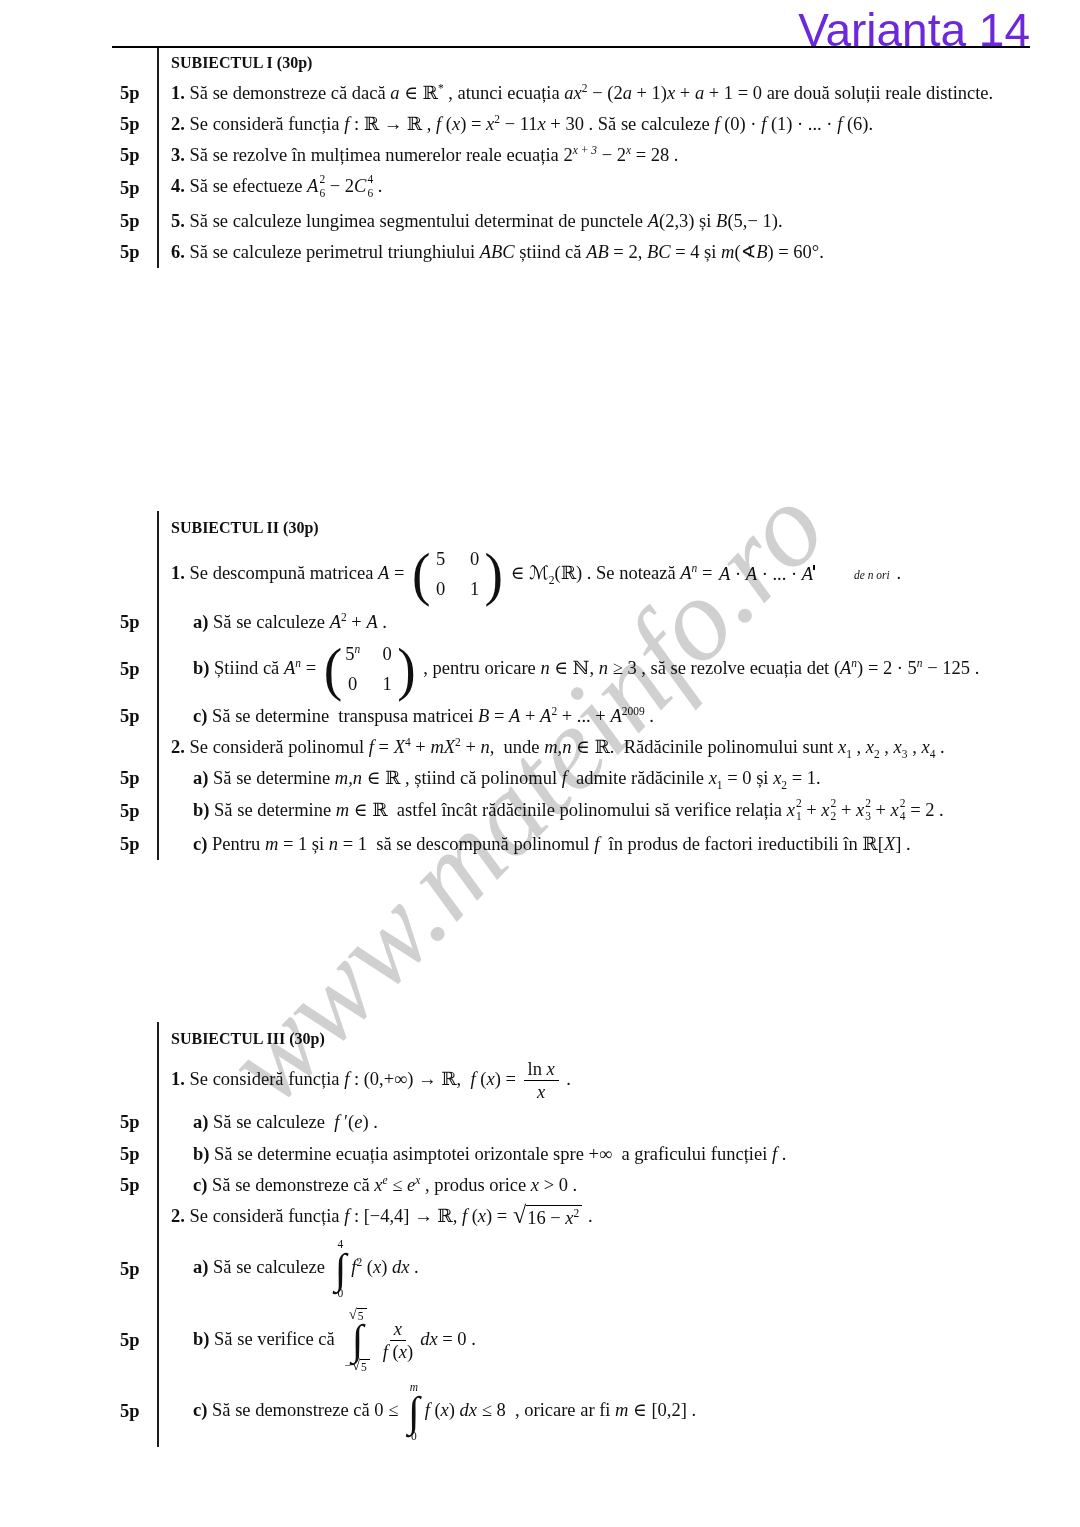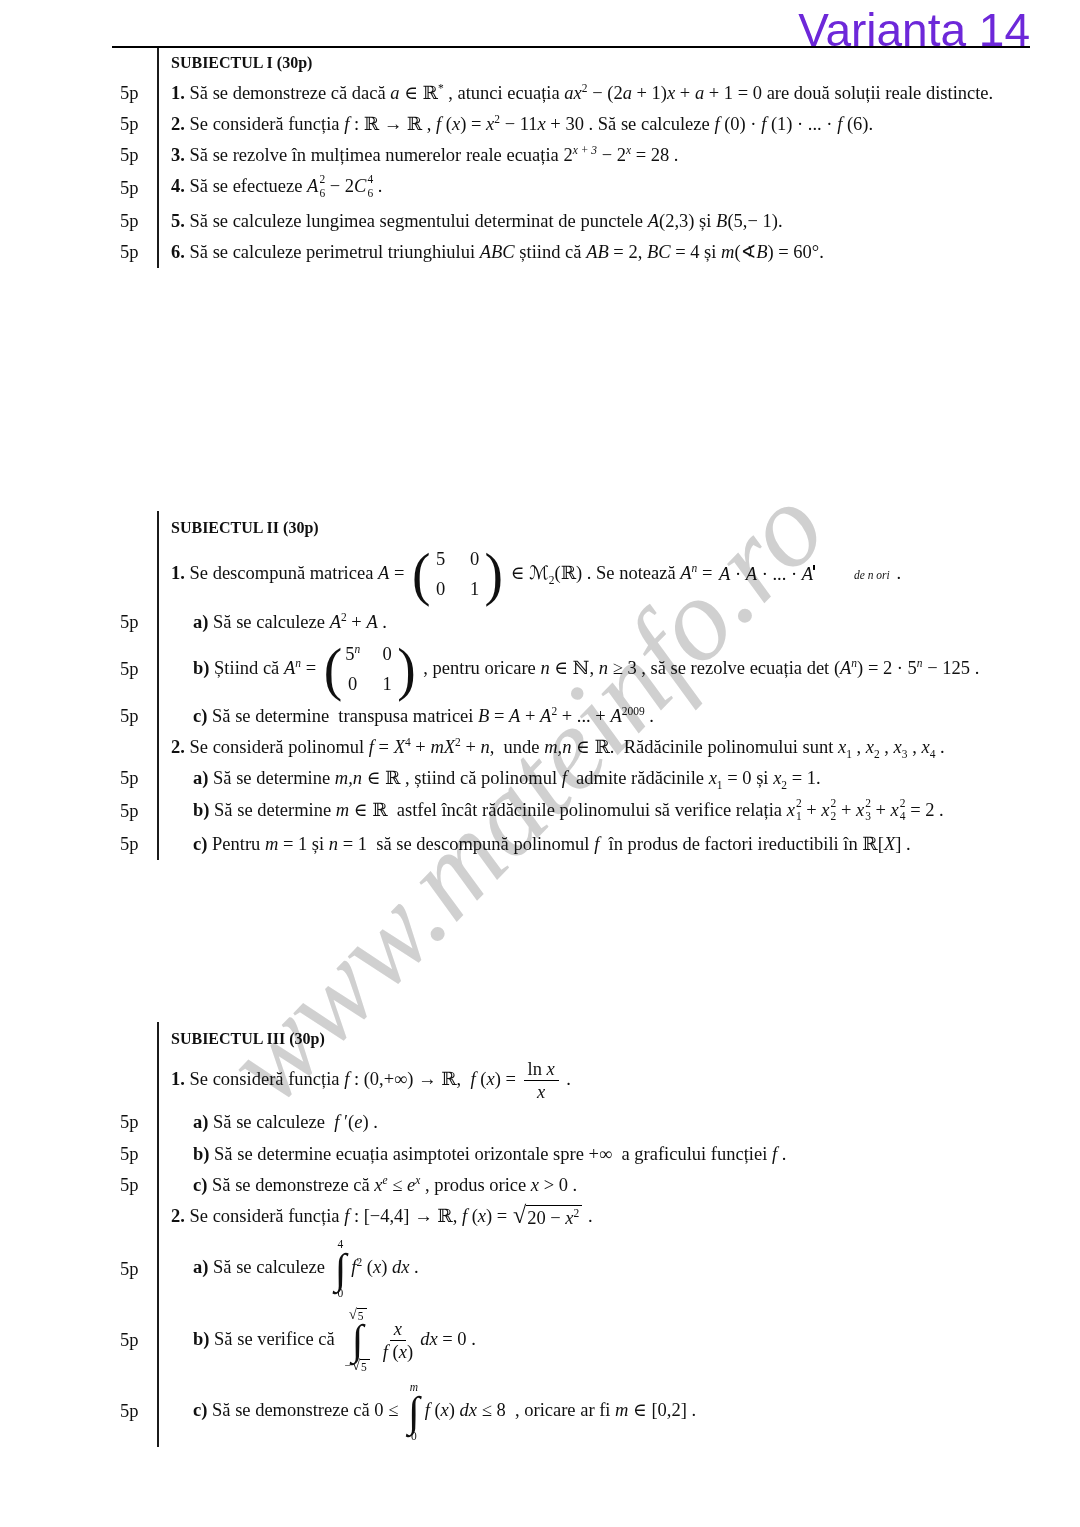--- a/index.html
+++ b/index.html
@@ -13,21 +13,21 @@
   .header{position:absolute;left:112px;top:0;width:918px;height:46px;
           border-bottom:2px solid #000;z-index:2;}
   .variant-title{position:absolute;right:0;bottom:-7px;
           font-family:"Liberation Sans","DejaVu Sans",sans-serif;
           font-size:46px;line-height:1;color:#6d28d9;}
   #sections{position:absolute;left:112px;top:46px;width:918px;z-index:1;font-size:18.5px;}
   .section{display:block;}
   .section:nth-child(2){margin-top:243px;}
   .section:nth-child(3){margin-top:162px;}
   .row{display:flex;align-items:stretch;}
-  .pts{width:45px;flex:none;font-weight:normal;display:flex;align-items:center;
+  .pts{width:45px;flex:none;font-weight:bold;display:flex;align-items:center;
        padding-left:8px;box-sizing:border-box;}
   .content{flex:1;border-left:2px solid #1b1b1b;padding:4px 0 4px 12px;line-height:1.25;}
   .content.indent{padding-left:34px;}
   .content.heading{font-weight:bold;font-size:16px;padding:7px 0 5px 12px;}
   .tk{white-space:pre-wrap;}
   .bold{font-weight:bold;}
   .it{font-style:italic;}
   sup,sub{font-size:0.62em;line-height:0;}
   .ss{display:inline-flex;}
   .sscol{display:inline-flex;flex-direction:column;font-size:0.62em;line-height:1.15;
@@ -209,21 +209,21 @@
           <div class="content indent"><span class="tk bold">b)</span><span class="tk"> Să se determine ecuația asimptotei orizontale spre +∞  a graficului funcției </span><span class="tk it">f</span><span class="tk"> .</span></div>
         </div>
         <div class="row">
           <div class="pts">5p</div>
           <div class="content indent"><span class="tk bold">c)</span><span class="tk"> Să se demonstreze că </span><span class="tk it">x</span><sup class="it">e</sup><span class="tk"> ≤ </span><span class="tk it">e</span><sup class="it">x</sup><span class="tk"> , produs orice </span><span class="tk it">x</span><span class="tk"> &gt; 0 .</span></div>
         </div>
         <div class="row">
           <div class="pts"></div>
           <div class="content"><span class="tk bold">2.</span><span class="tk"> Se consideră funcția </span><span class="tk it">f</span><span class="tk"> : [−4,4] → ℝ, </span><span class="tk it">f</span><span class="tk"> (</span><span class="tk it">x</span><span class="tk">) = </span><span class="sqrt">
               <span class="rad">√</span>
-              <span class="sqb"><span class="tk">20 − </span><span class="tk it">x</span><sup>2</sup></span>
+              <span class="sqb"><span class="tk">16 − </span><span class="tk it">x</span><sup>2</sup></span>
             </span><span class="tk"> .</span></div>
         </div>
         <div class="row">
           <div class="pts">5p</div>
           <div class="content indent"><span class="tk bold">a)</span><span class="tk"> Să se calculeze </span><span class="int">
               <span class="ilim"><span class="tk">4</span></span>
               <span class="iglyph">∫</span>
               <span class="ilim"><span class="tk">0</span></span>
             </span><span class="tk it">f</span><sup>2</sup><span class="tk"> (</span><span class="tk it">x</span><span class="tk">) </span><span class="tk it">dx</span><span class="tk"> .</span></div>
         </div>

